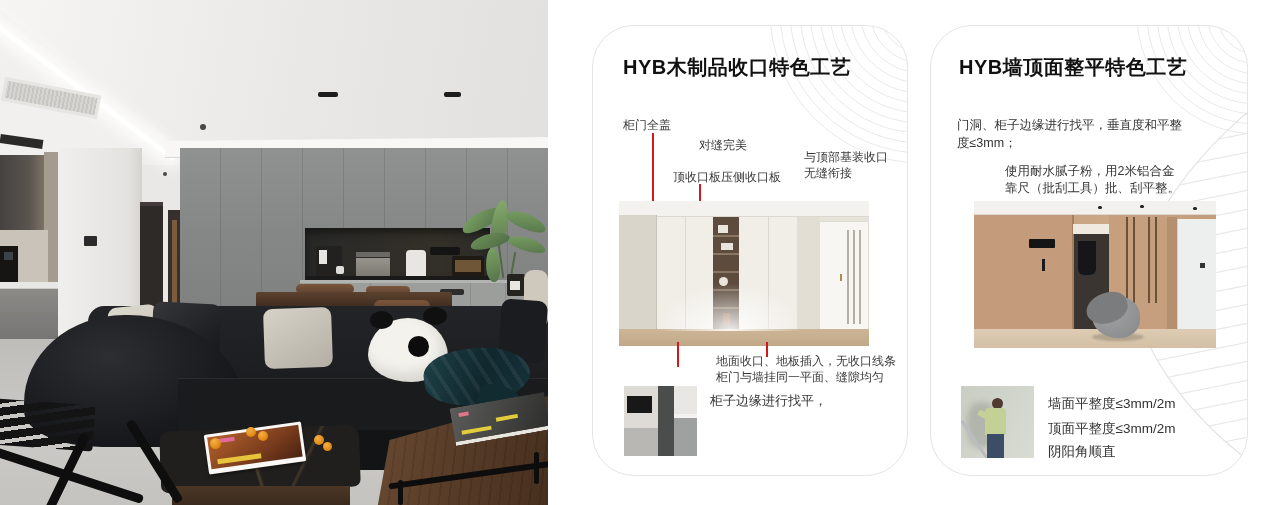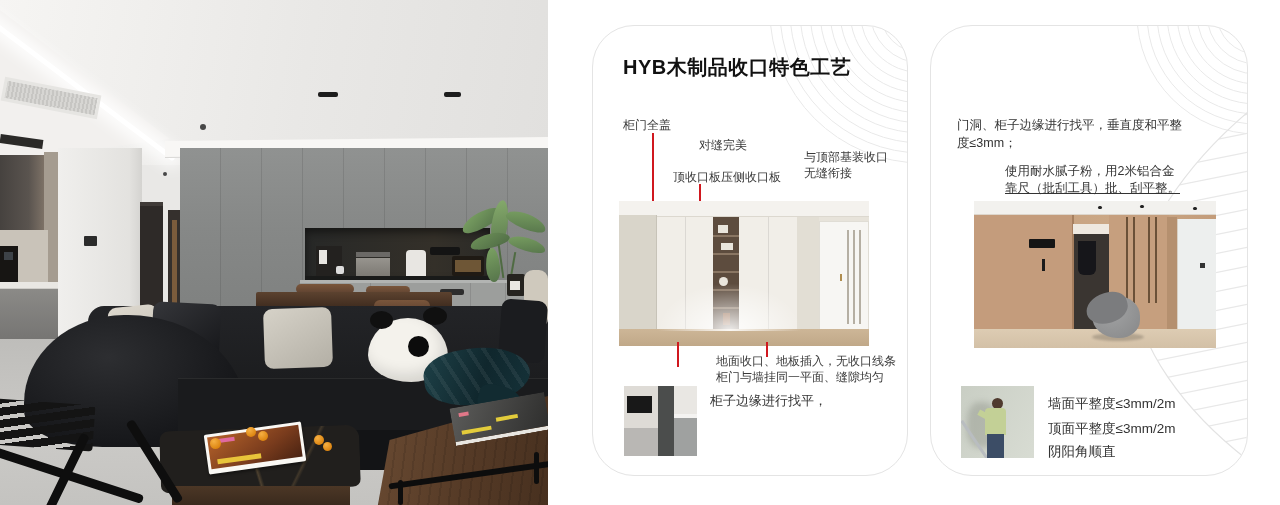--- a/index.html
+++ b/index.html
@@ -426,25 +426,26 @@
           <line x1="-10" y1="281" x2="130" y2="253"></line>
         <line x1="-10" y1="300" x2="130" y2="272"></line>
           <line x1="-10" y1="319" x2="130" y2="291"></line>
         <line x1="-10" y1="338" x2="130" y2="310"></line>
           <line x1="-10" y1="357" x2="130" y2="329"></line>
         <line x1="-10" y1="376" x2="130" y2="348"></line>
       </g>
       <path d="M120,5 C55,60 8,130 6,185 C8,240 55,305 120,355" fill="none" stroke="#e3e3e3" stroke-width="1.2"></path>
     </svg>
 
+    <h2 style="left:28px;top:28px;">HYB墙顶面整平特色工艺</h2>
 
     <div class="body-text" style="left:26px;top:90px;">门洞、柜子边缘进行找平，垂直度和平整</div>
     <div class="body-text" style="left:26px;top:108px;text-align:center;">度≤3mm；</div>
     <div class="body-text" style="left:74px;top:136px;">使用耐水腻子粉，用2米铝合金</div>
-    <div class="body-text" style="left:74px;top:153px;text-decoration:underline;">靠尺（批刮工具）批、刮平整。</div>
+    <div class="body-text" style="left:74px;top:153px;">靠尺（批刮工具）批、刮平整。</div>
 
     <div class="scene" style="left:43px;top:175px;width:242px;height:147px;">
       <div class="r-bg"></div>
       <div class="r-ceiling"></div>
       <div class="r-dot" style="left:124px;top:5px;"></div>
       <div class="r-dot" style="left:166px;top:4px;"></div>
       <div class="r-dot" style="left:219px;top:6px;"></div>
       <div class="r-door"></div>
       <div class="r-ctrl"></div>
       <div class="r-handle"></div>

